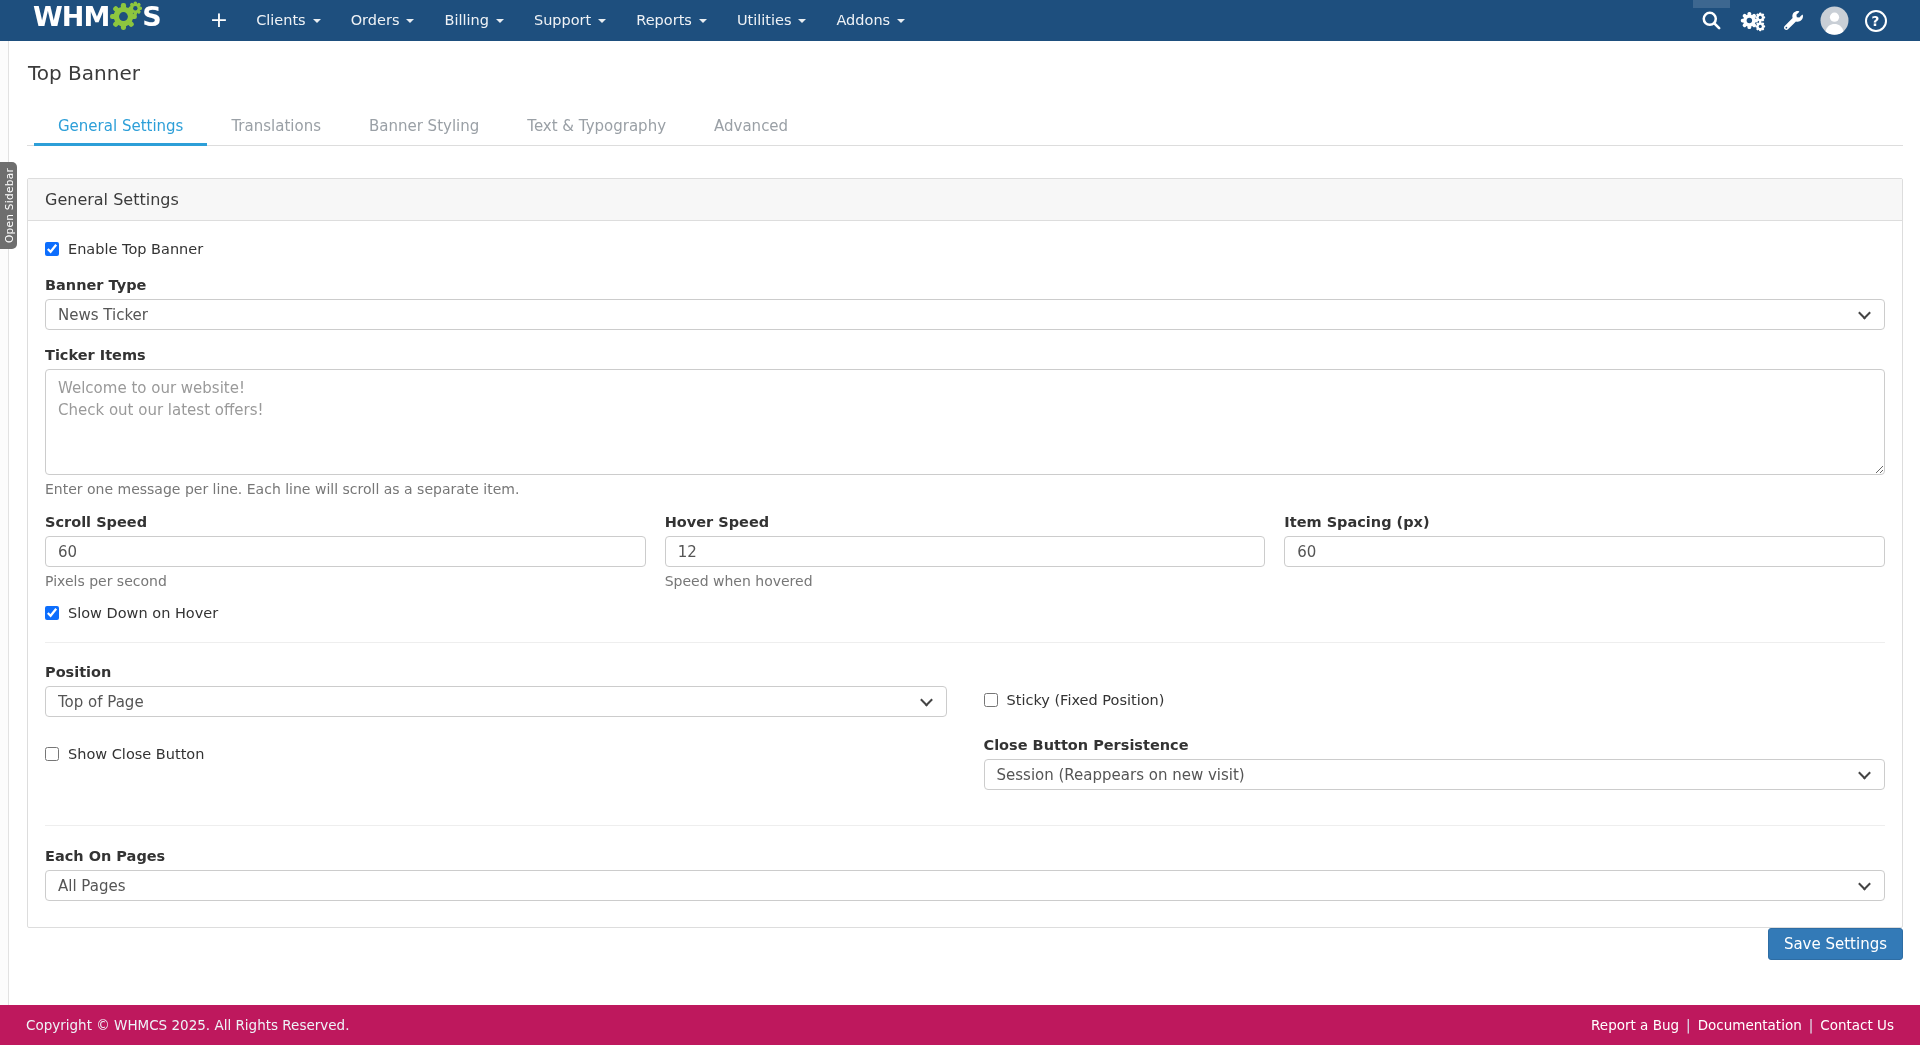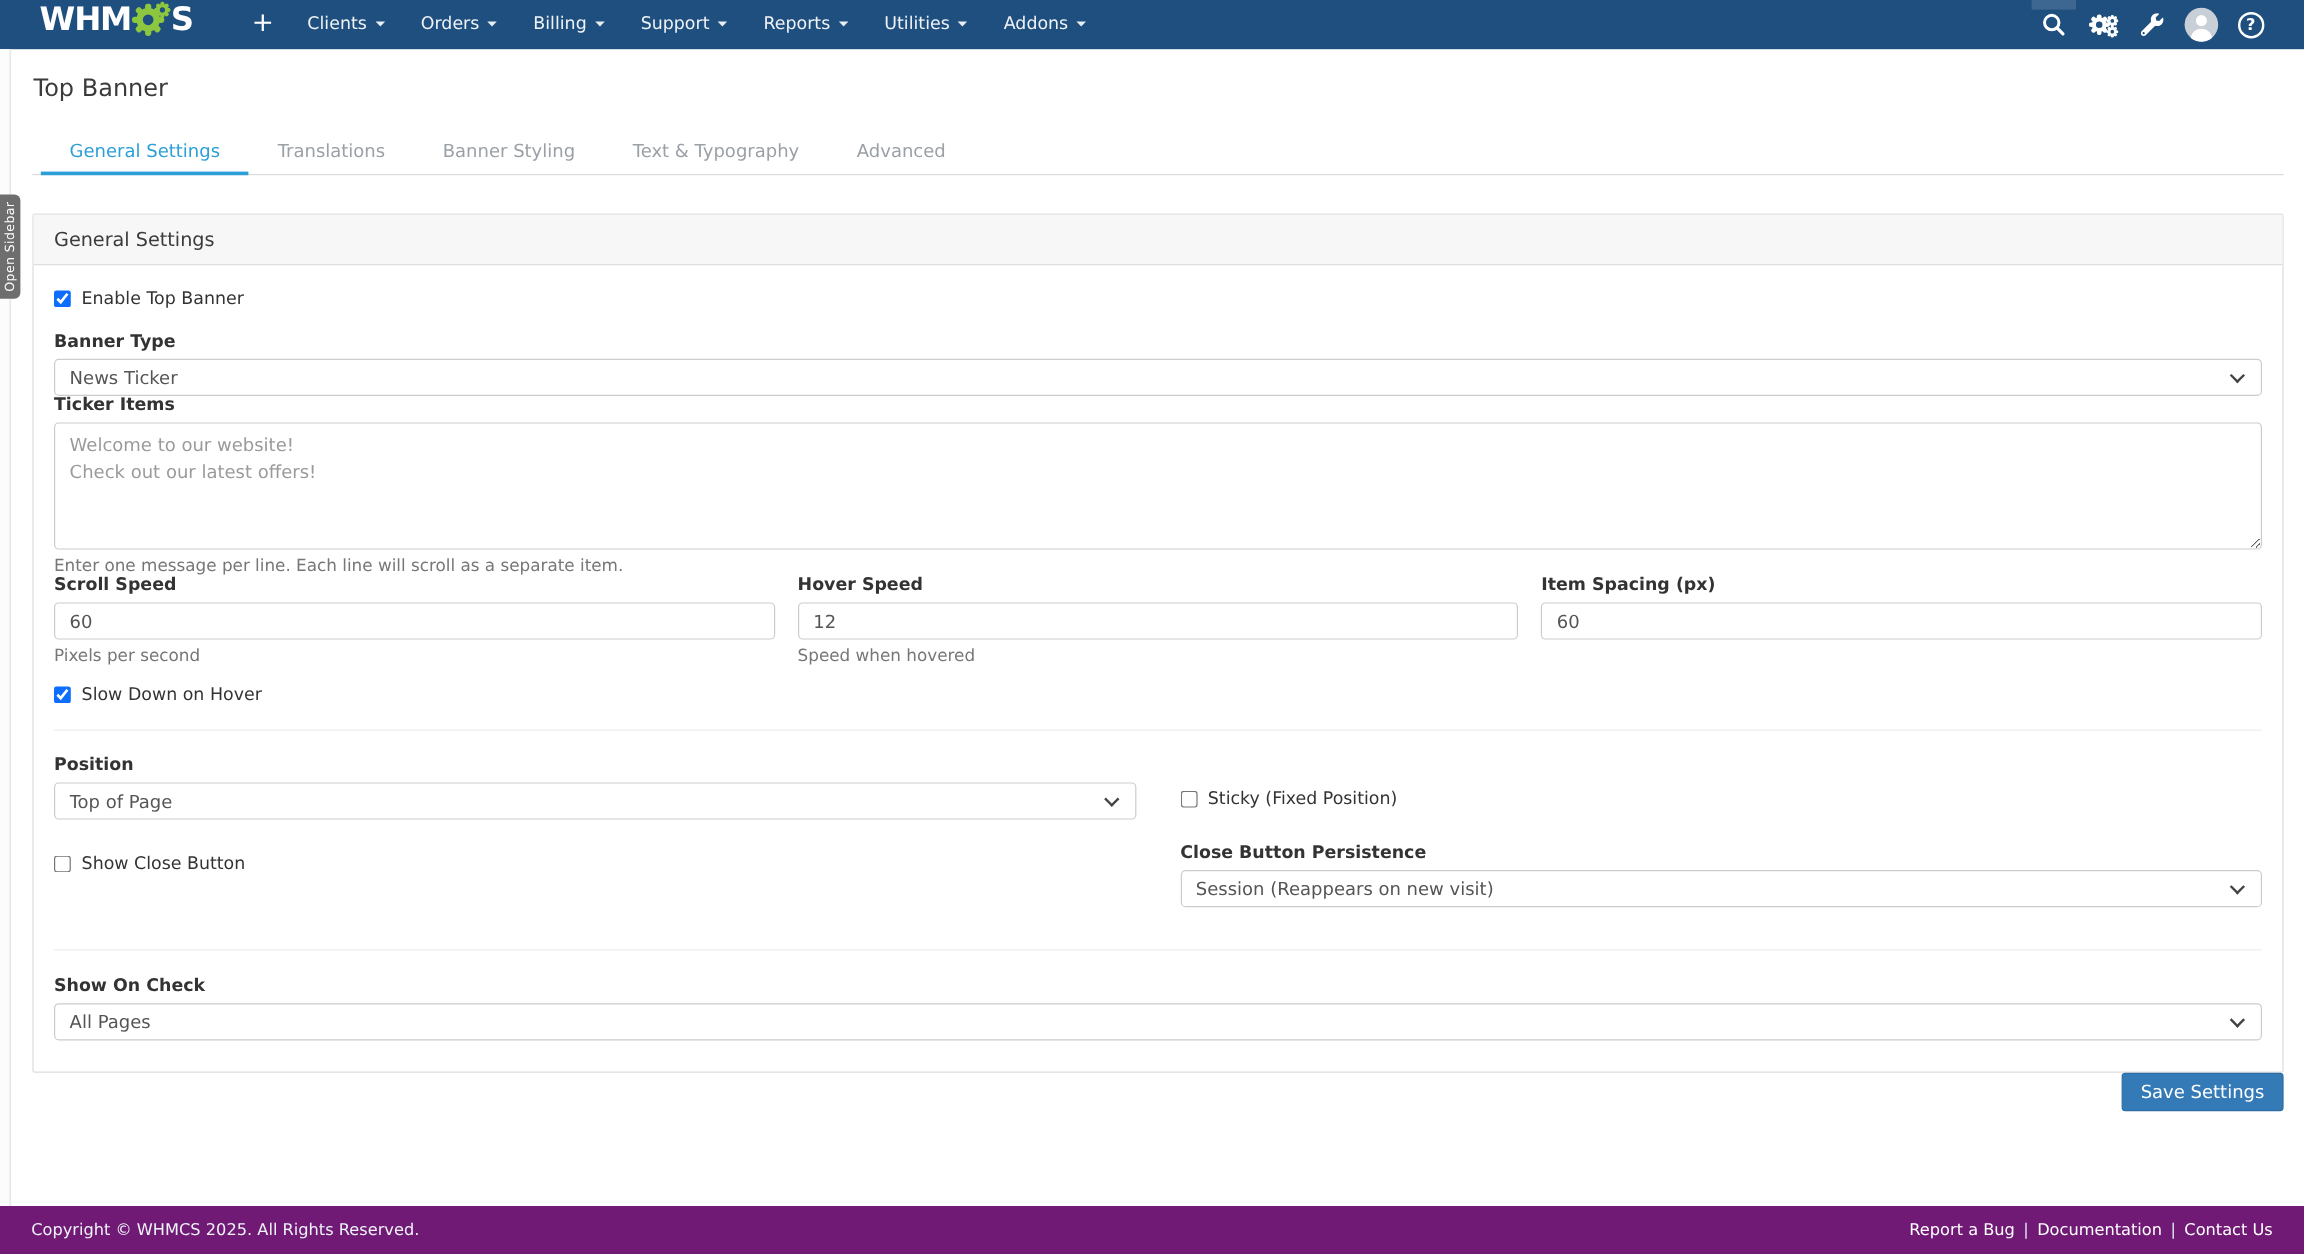--- a/index.html
+++ b/index.html
@@ -44,21 +44,21 @@
   .page-title { font-size:20px; font-weight:400; color:#3b3b3b; margin:20px 0 0 1px; }
 
   .tabs { display:flex; border-bottom:1px solid #ddd; margin-top:21px; padding-left:7px; }
   .tab { padding:11px 24px; font-size:15px; color:#9aa0a6; cursor:pointer; margin-bottom:-1px; }
   .tab.active { color:#2d9fd8; border-bottom:3px solid #2d9fd8; padding-bottom:8px; }
 
   .card { margin-top:32px; background:#fff; border:1px solid #ddd; border-radius:2px; }
   .card-header { background:#f7f7f7; border-bottom:1px solid #ddd; padding:11px 17px; font-size:16px; color:#3b3b3b; }
   .card-body { padding:20px 17px 26px; }
 
-  .form-group { }
+  .form-group { margin-bottom:17px; }
   .form-label { display:block; font-weight:700; font-size:14.5px; color:#333; margin-bottom:6px; }
   .form-control {
     display:block; width:100%; height:31px; padding:4px 12px;
     font-size:15px; color:#555; background:#fff;
     border:1px solid #ccc; border-radius:4px; font-family:inherit;
   }
   textarea.form-control { height:106px; padding:8px 12px; line-height:1.45; resize:both; }
   .form-control::placeholder { color:#9a9a9a; opacity:1; }
   .select-wrap { position:relative; }
   select.form-control { appearance:none; -webkit-appearance:none; padding-right:36px; cursor:pointer; }
@@ -81,21 +81,21 @@
 
   .actions { display:flex; justify-content:flex-end; }
   .btn-primary {
     background:#337ab7; border:1px solid #2e6da4; color:#fff;
     font-size:15px; font-family:inherit; padding:6px 15px; border-radius:3px; cursor:pointer;
   }
 
   
   .footer {
     position:absolute; left:0; right:0; bottom:0; height:40px;
-    background:#701a75; color:#eef3f8; font-size:13.5px;
+    background:#be185d; color:#eef3f8; font-size:13.5px;
     display:flex; align-items:center; justify-content:space-between; padding:0 26px;
   }
   .footer a { color:#fff; text-decoration:none; cursor:pointer;text-align:center; }
   .footer .sep { margin:0 7px; color:#dfe8f1; }
 </style>
 </head>
 <body>
 
 <nav class="navbar">
   <div class="brand">
@@ -271,21 +271,21 @@
             <select class="form-control">
               <option>Session (Reappears on new visit)</option>
             </select>
           </div>
         </div>
       </div>
 
       <hr class="rule wide">
 
       <div>
-        <label class="form-label">Show On Check</label>
+        <label class="form-label">Each On Pages</label>
         <div class="select-wrap">
           <select class="form-control">
             <option>All Pages</option>
           </select>
         </div>
       </div>
 
     </div>
   </section>
 

